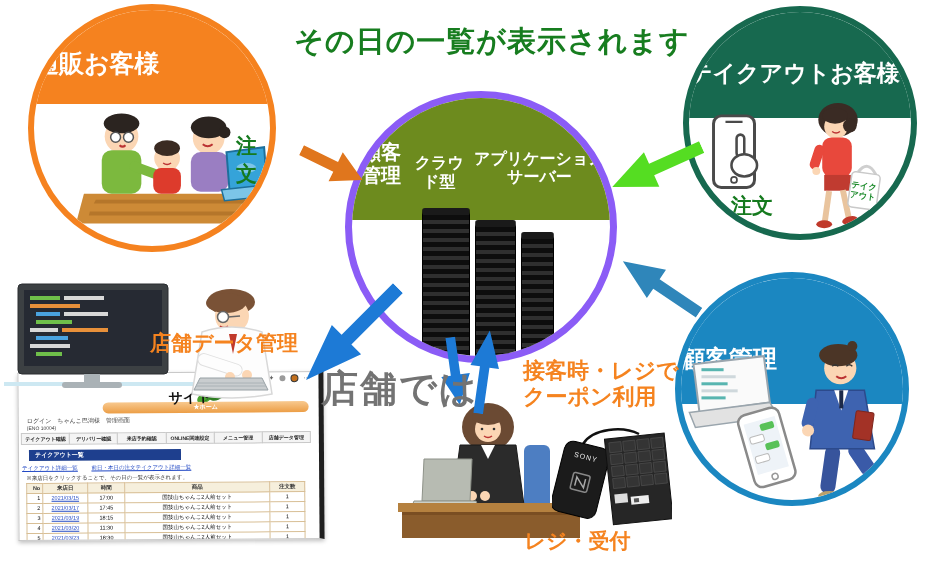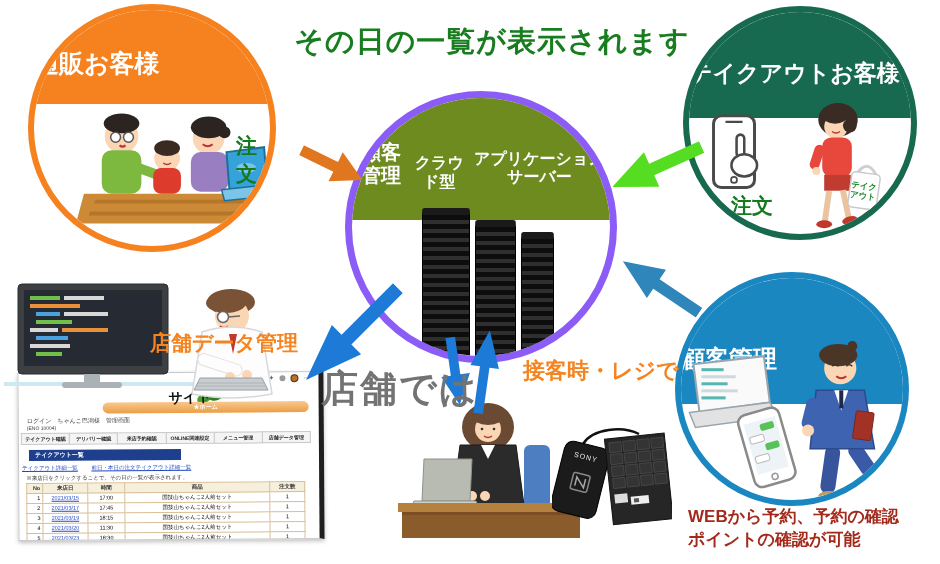--- a/index.html
+++ b/index.html
@@ -223,24 +223,20 @@
       <circle cx="154" cy="36" r="16" fill="#fbd6b4"></circle>
       <ellipse cx="152" cy="23" rx="19" ry="11" fill="#4b3526"></ellipse>
       <circle cx="166" cy="14" r="5" fill="#4b3526"></circle>
       <path d="M146,34 q3,-3 6,0" stroke="#333" stroke-width="1.5" fill="none"></path>
       <path d="M160,34 q3,-3 6,0" stroke="#333" stroke-width="1.5" fill="none"></path>
       <path d="M150,44 q5,4 10,0" stroke="#b33" stroke-width="2" fill="none"></path>
       <path d="M196,130 q8,4 2,12" stroke="#666" stroke-width="2" fill="none"></path>
       <path d="M204,126 q8,4 2,12" stroke="#666" stroke-width="2" fill="none"></path>
     </svg>
   </div>
-  <div class="web-caption">
-    <div>WEBから予約、予約の確認</div>
-    <div>ポイントの確認が可能</div>
-  </div>
 
   <div class="arrow" style="left:298px;top:147px;width:68px;height:36px;transform:rotate(26deg);">
     <svg viewBox="0 0 100 40" preserveAspectRatio="none">
         <polygon points="0,14 56,14 56,2 100,20 56,38 56,26 0,26" fill="#e0761d"></polygon>
       </svg>
   </div>
   <div class="arrow" style="left:608px;top:146px;width:98px;height:42px;transform:rotate(156deg);">
     <svg viewBox="0 0 100 40" preserveAspectRatio="none">
         <polygon points="0,14 56,14 56,2 100,20 56,38 56,26 0,26" fill="#55dd22"></polygon>
       </svg>
@@ -381,20 +377,21 @@
             <td class="c3">国技山ちゃんこ2人前セット</td>
             <td class="c4">1</td>
           </tr>
         </tbody>
     </table>
   </div>
 
   <div class="store-title">店舗では</div>
   <div class="coupon-label">
     <div>接客時・レジで</div>
+    <div>クーポン利用</div>
   </div>
 
   <svg class="recept-svg" viewBox="0 0 190 150">
     <rect x="128" y="52" width="26" height="66" rx="6" fill="#4d7ec2"></rect>
     <ellipse cx="92" cy="34" rx="26" ry="24" fill="#6b4a33"></ellipse>
     <circle cx="92" cy="36" r="13" fill="#fbd6b4"></circle>
     <ellipse cx="92" cy="23" rx="16" ry="9" fill="#6b4a33"></ellipse>
     <circle cx="86" cy="36" r="1.3" fill="#333"></circle>
     <circle cx="98" cy="36" r="1.3" fill="#333"></circle>
     <path d="M88,43 q4,3 8,0" stroke="#b33" stroke-width="1.5" fill="none"></path>
@@ -437,14 +434,15 @@
           <rect x="74" y="50" width="12" height="10"></rect>
           <rect x="88" y="50" width="12" height="10"></rect>
           <rect x="102" y="50" width="12" height="10"></rect>
       </g>
       <rect x="60" y="66" width="13" height="9" fill="#ddd"></rect>
       <rect x="76" y="70" width="18" height="8" fill="#eee"></rect>
       <rect x="79" y="72" width="5" height="4" fill="#555"></rect>
     </g>
   </svg>
 
+  <div class="register-label">レジ・受付</div>
 
 </div>
 
 </body></html>

